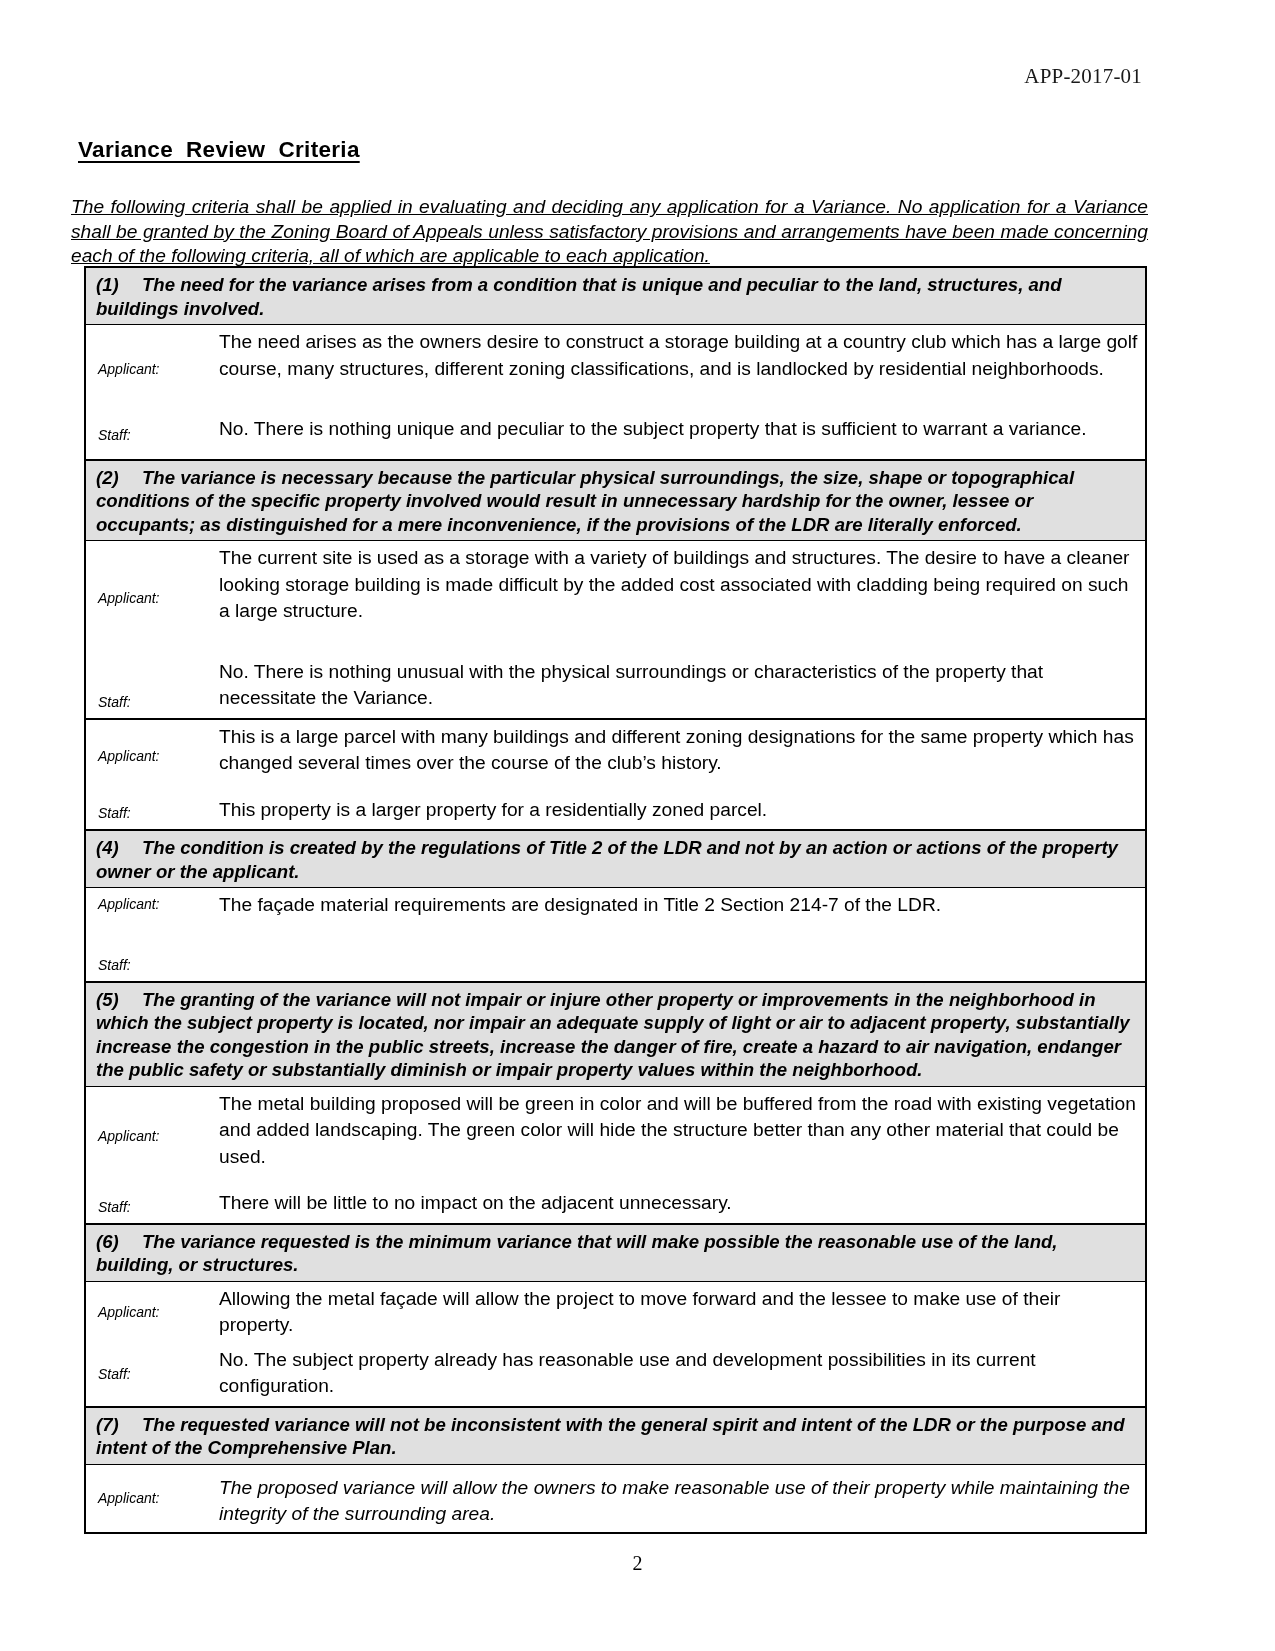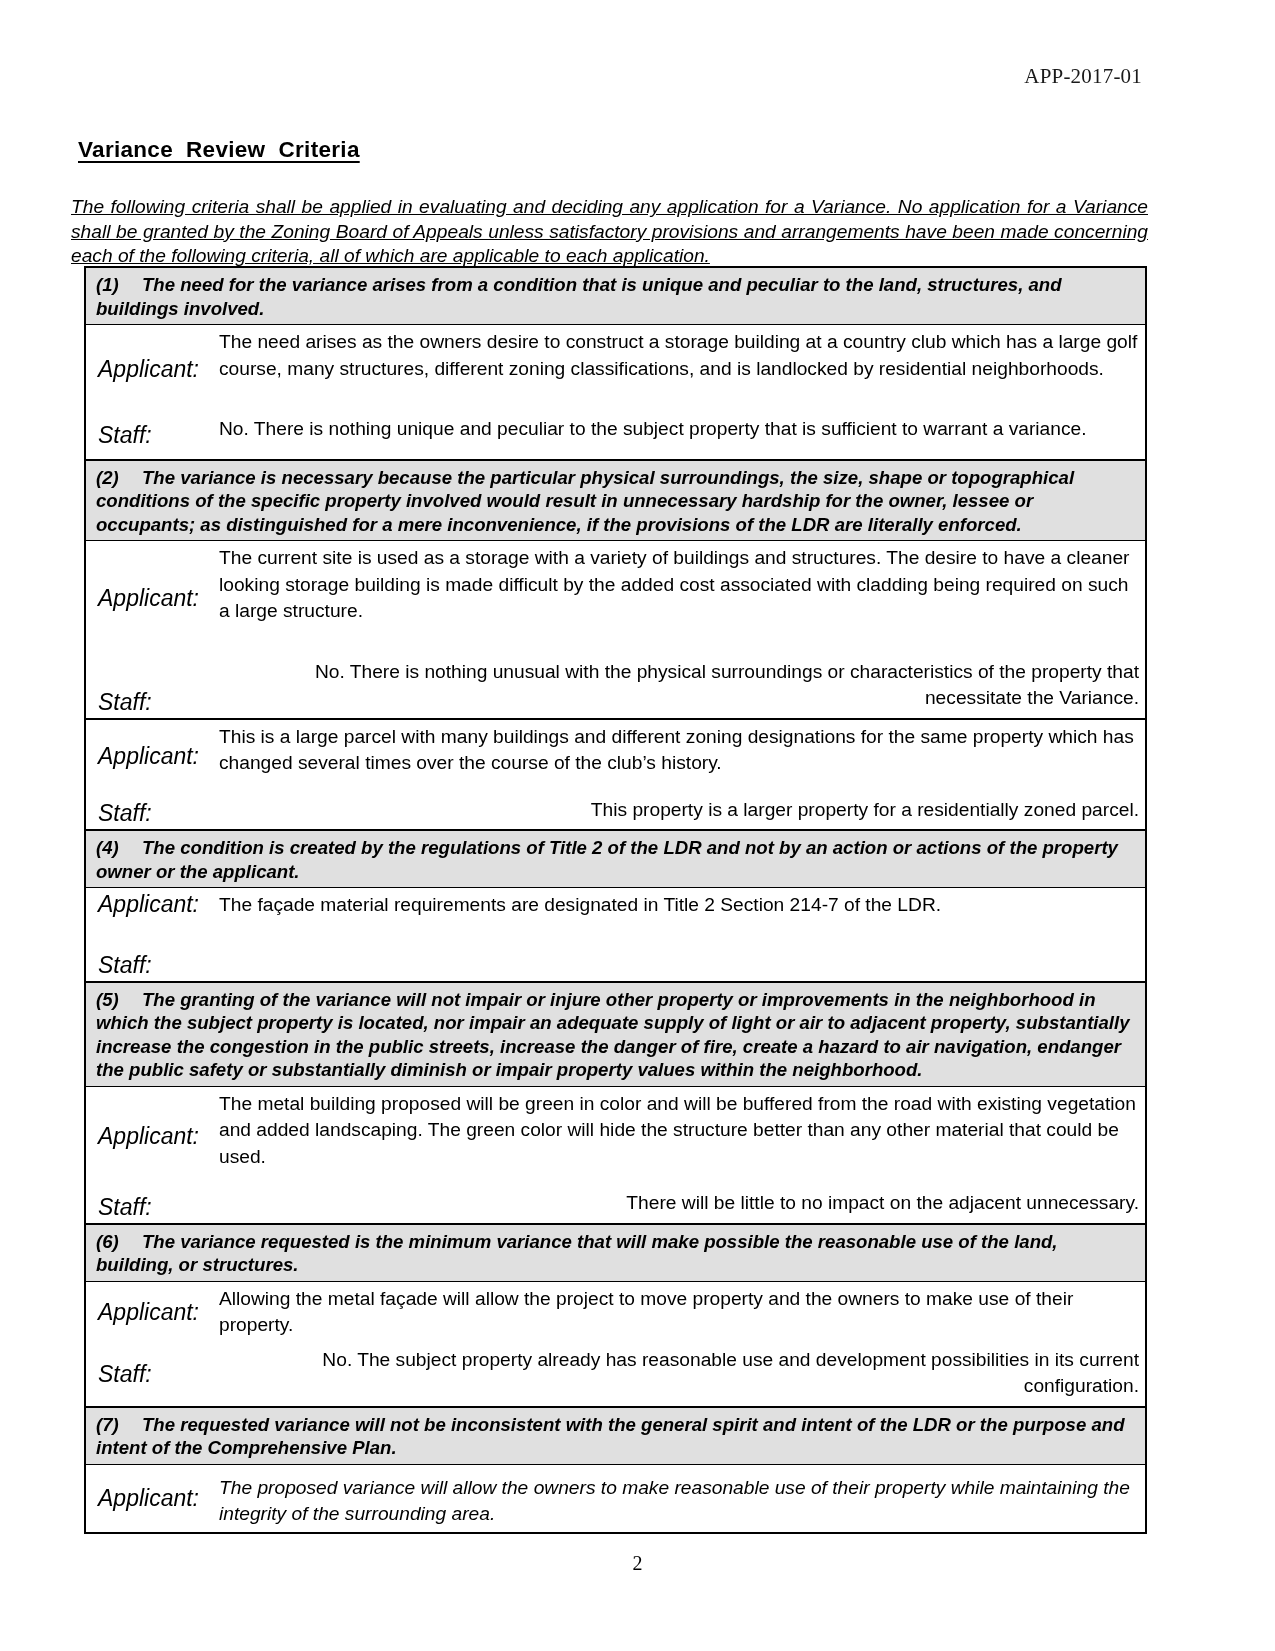--- a/index.html
+++ b/index.html
@@ -96,42 +96,42 @@
   }
 
   .resp-row {
     display: flex;
     align-items: flex-start;
     box-sizing: border-box;
   }
   .resp-label {
     flex: 0 0 131px;
     padding: 4px 0 4px 12px;
-    font-size: 23px;
+    font-size: 14px;
     font-style: italic;
     line-height: 24px;
     box-sizing: border-box;
     white-space: nowrap;
   }
   .resp-text {
     flex: 1 1 auto;
     padding: 4px 6px 4px 2px;
     font-size: 19.2px;
     line-height: 26.5px;
     box-sizing: border-box;
   }
 
   
   .al-bottom  { align-self: flex-end; }
   .al-center  { align-self: center; }
   .al-top     { align-self: flex-start; }
 
   .pad-b-lg { padding-bottom: 30px; }
   .pad-b-md { padding-bottom: 16px; }
-  .pad-b-sm { padding-bottom: 6px; text-align: right; }
+  .pad-b-sm { padding-bottom: 6px; }
   .pad-t-sm { padding-top: 10px; font-style: italic; }
 
   
   .page-number {
     position: absolute;
     top: 1552px;
     left: 0;
     width: 1275px;
     text-align: center;
     font-family: "Liberation Serif", serif;
@@ -216,21 +216,21 @@
         <div class="resp-text pad-b-sm">There will be little to no impact on the adjacent unnecessary.</div>
       </div>
     </div>
 
     <div class="criterion">
       <div class="crit-head">
         <span class="num">(6)</span><span>The variance requested is the minimum variance that will make possible the reasonable use of the land, building, or structures.</span>
       </div>
       <div class="resp-row">
         <div class="resp-label al-center">Applicant:</div>
-        <div class="resp-text">Allowing the metal façade will allow the project to move property and the owners to make use of their property.</div>
+        <div class="resp-text">Allowing the metal façade will allow the project to move forward and the lessee to make use of their property.</div>
       </div>
       <div class="resp-row">
         <div class="resp-label al-center">Staff:</div>
         <div class="resp-text pad-b-sm">No.  The subject property already has reasonable use and development possibilities in its current configuration.</div>
       </div>
     </div>
 
     <div class="criterion">
       <div class="crit-head">
         <span class="num">(7)</span><span>The requested variance will not be inconsistent with the general spirit and intent of the LDR or the purpose and intent of the Comprehensive Plan.</span>

